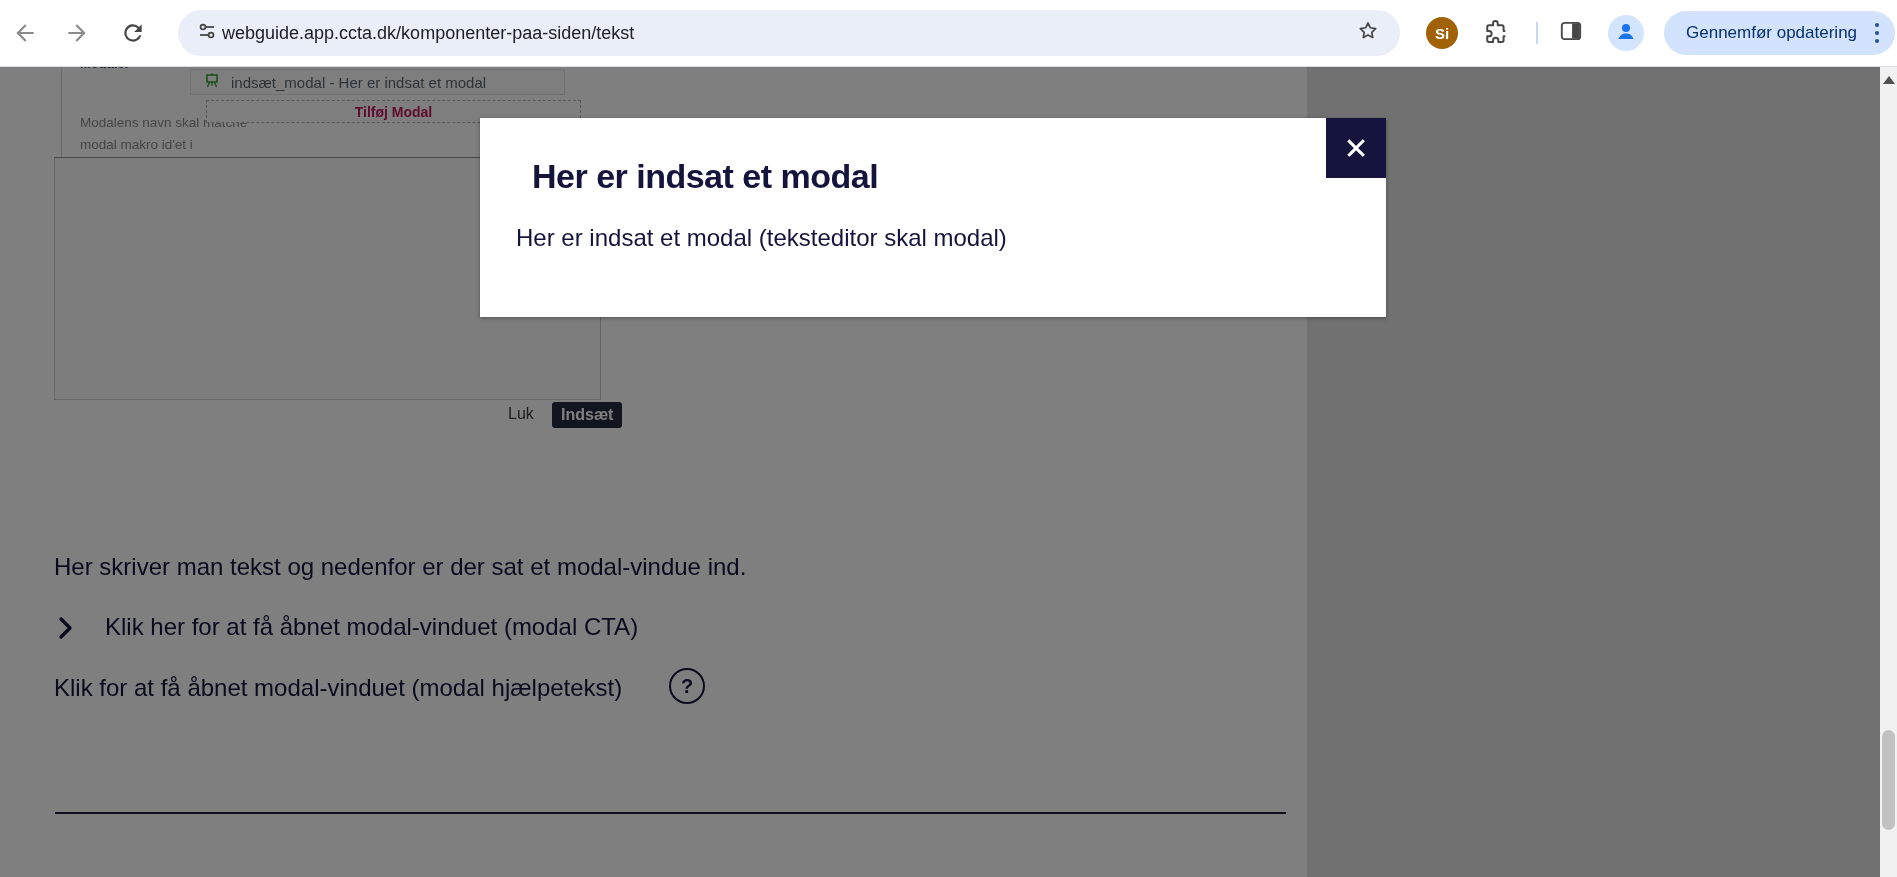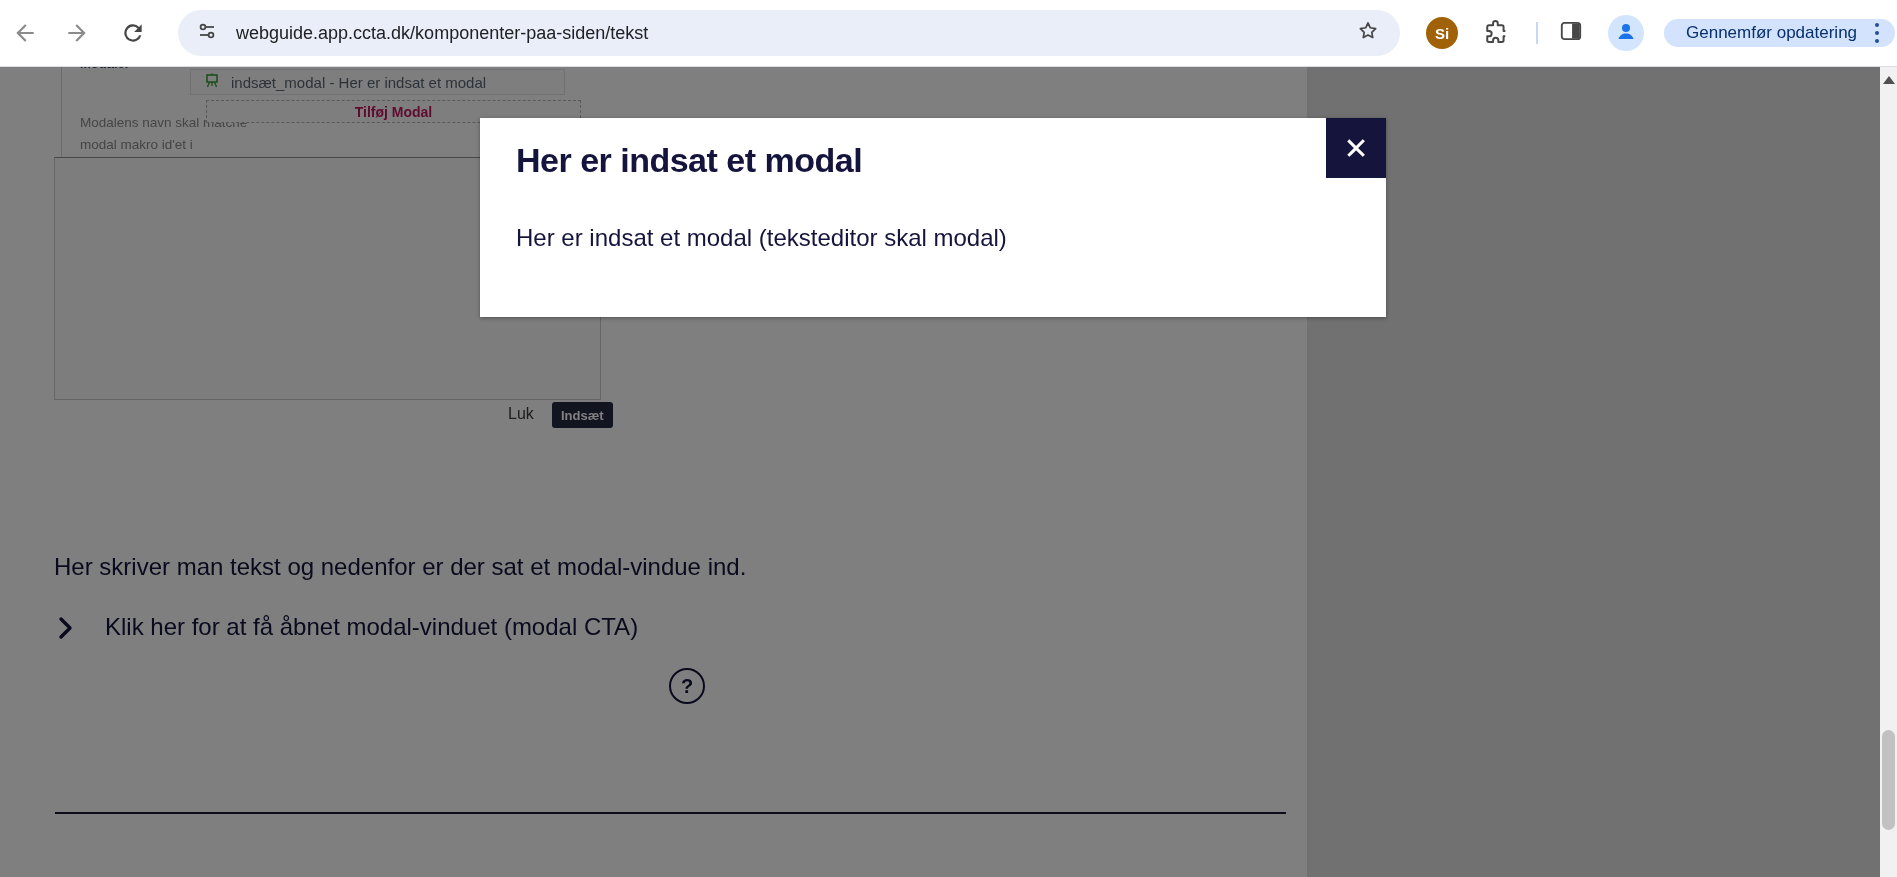--- a/index.html
+++ b/index.html
@@ -9,32 +9,32 @@
   
   .toolbar{position:absolute;left:0;top:0;width:1897px;height:66px;background:#ffffff;
            border-bottom:1px solid #d9dce1;z-index:50;display:flex;align-items:center;}
   .navbtn{width:34px;height:34px;display:flex;align-items:center;justify-content:center;
           border-radius:50%;flex:0 0 auto;}
   .navbtn svg{display:block;}
   .back{margin-left:8px;} .fwd{margin-left:18px;} .reload{margin-left:22px;}
   .omnibox{margin-left:28px;width:1222px;height:46px;background:#e9eef8;border-radius:23px;
            display:flex;align-items:center;padding:0 14px;box-sizing:border-box;}
   .tune{margin-left:4px;flex:0 0 auto;}
-  .url{margin-left:18px;font-size:18px;color:#202124;flex:1 1 auto;white-space:nowrap;
+  .url{margin-left:4px;font-size:18px;color:#202124;flex:1 1 auto;white-space:nowrap;
        overflow:hidden;}
   .starbtn{flex:0 0 auto;margin-right:6px;}
   .si-badge{width:32px;height:32px;border-radius:50%;background:#a16207;color:#fff;
             font-size:15px;font-weight:bold;display:flex;align-items:center;justify-content:center;
             margin-left:26px;flex:0 0 auto;}
   .ext{margin-left:24px;flex:0 0 auto;}
   .tb-divider{width:2px;height:22px;background:#c9d7f0;margin-left:26px;flex:0 0 auto;}
   .sidepanel{margin-left:20px;flex:0 0 auto;}
   .avatar{width:36px;height:36px;border-radius:50%;background:#d3e4fd;margin-left:24px;
           display:flex;align-items:center;justify-content:center;flex:0 0 auto;}
-  .update-pill{margin-left:20px;height:28px;background:#d3e3fd;border-radius:22px;
+  .update-pill{margin-left:20px;height:44px;background:#d3e3fd;border-radius:22px;
                display:flex;align-items:center;padding:0 12px 0 22px;flex:0 0 auto;}
   .update-pill .label{font-size:17px;color:#07306e;}
   .kebab{display:flex;flex-direction:column;gap:4px;margin-left:14px;padding:4px;}
   .kebab i{width:4px;height:4px;border-radius:50%;background:#274f96;display:block;}
 
   
   .page{position:absolute;left:0;top:66px;width:1897px;height:811px;background:#ffffff;}
   .right-band{position:absolute;left:1307px;top:0;width:573px;height:811px;background:#e2e2e2;}
 
   
@@ -46,40 +46,40 @@
   .modal-row .txt{font-size:15px;color:#5a6575;margin-left:12px;}
   .easel{margin-left:14px;flex:0 0 auto;}
   .dashed-btn{position:absolute;left:206px;top:34px;width:375px;height:23px;
               border:1px dashed #b5b5b5;box-sizing:border-box;background:#fdfdfd;
               display:flex;align-items:center;justify-content:center;
               font-size:14px;font-weight:bold;color:#be185d;}
   .editor-box{position:absolute;left:54px;top:91px;width:547px;height:243px;background:#fbfbfb;
               border:1px solid #cdcdcd;border-top:1px solid #8f8f8f;box-sizing:border-box;}
   .luk{position:absolute;left:508px;top:339px;font-size:16px;color:#3d3d3d;}
   .indsaet{position:absolute;left:552px;top:336px;height:26px;padding:0 9px;background:#252a41;
-           color:#ffffff;font-size:13px;font-weight:bold;display:flex;align-items:center;
+           color:#ffffff;font-size:16px;font-weight:bold;display:flex;align-items:center;
            border-radius:3px;}
 
   
   .copy{position:absolute;font-size:24px;color:#14143c;white-space:nowrap;}
   .t-example{left:54px;top:368px;}
   .t-intro{left:54px;top:487px;}
   .t-cta-text{left:105px;top:547px;}
   .cta-chev{position:absolute;left:56px;top:549px;}
   .t-help{left:54px;top:608px;}
   .help-circle{position:absolute;left:669px;top:602px;width:36px;height:36px;border-radius:50%;
                border:2px solid #14143c;box-sizing:border-box;display:flex;align-items:center;
                justify-content:center;font-size:20px;font-weight:bold;color:#14143c;}
   .hr-line{position:absolute;left:55px;top:746px;width:1231px;height:2px;background:#1a1a33;}
 
   
   .overlay{position:absolute;left:0;top:0;width:1880px;height:811px;background:rgba(0,0,0,0.5);z-index:10;}
   .modal{position:absolute;left:480px;top:52px;width:906px;height:199px;background:#ffffff;
          z-index:20;box-shadow:0 1px 4px rgba(0,0,0,0.35);box-sizing:border-box;}
-  .modal h1{margin:0;position:absolute;left:36px;top:23px;font-size:34px;font-weight:bold;
+  .modal h1{margin:16px;position:absolute;left:36px;top:23px;font-size:34px;font-weight:bold;
             color:#14143c;letter-spacing:-0.5px;}
   .modal p{margin:0;position:absolute;left:36px;top:106px;font-size:24px;color:#14143c;}
   .modal-close{position:absolute;right:0;top:0;width:60px;height:60px;background:#14143c;
                color:#ffffff;display:flex;align-items:center;justify-content:center;
                font-size:30px;font-weight:300;cursor:pointer;}
 
   
   .scrollbar{position:absolute;left:1880px;top:0;width:17px;height:811px;background:#f1f1f1;z-index:30;}
   .sb-up{position:absolute;left:3px;top:10px;width:0;height:0;
          border-left:6px solid transparent;border-right:6px solid transparent;
@@ -195,20 +195,21 @@
     <div class="luk">Luk</div>
     <div class="indsaet">Indsæt</div>
 
     <div class="copy t-intro">Her skriver man tekst og nedenfor er der sat et modal-vindue ind.</div>
     <span class="cta-chev">
       <svg width="20" height="26" viewBox="0 0 20 26">
           <path d="M5 4l9 9-9 9" fill="none" stroke="#14143c" stroke-width="3.4" stroke-linecap="round" stroke-linejoin="round"></path>
         </svg>
     </span>
     <div class="copy t-cta-text">Klik her for at få åbnet modal-vinduet (modal CTA)</div>
+    <div class="copy t-help">Klik for at få åbnet modal-vinduet (modal hjælpetekst)</div>
     <div class="help-circle">?</div>
     <div class="hr-line"></div>
 
     <div class="overlay"></div>
 
     <div class="modal">
       <h1>Her er indsat et modal</h1>
       <p>Her er indsat et modal (teksteditor skal modal)</p>
       <div class="modal-close">
         <span>✕</span>

